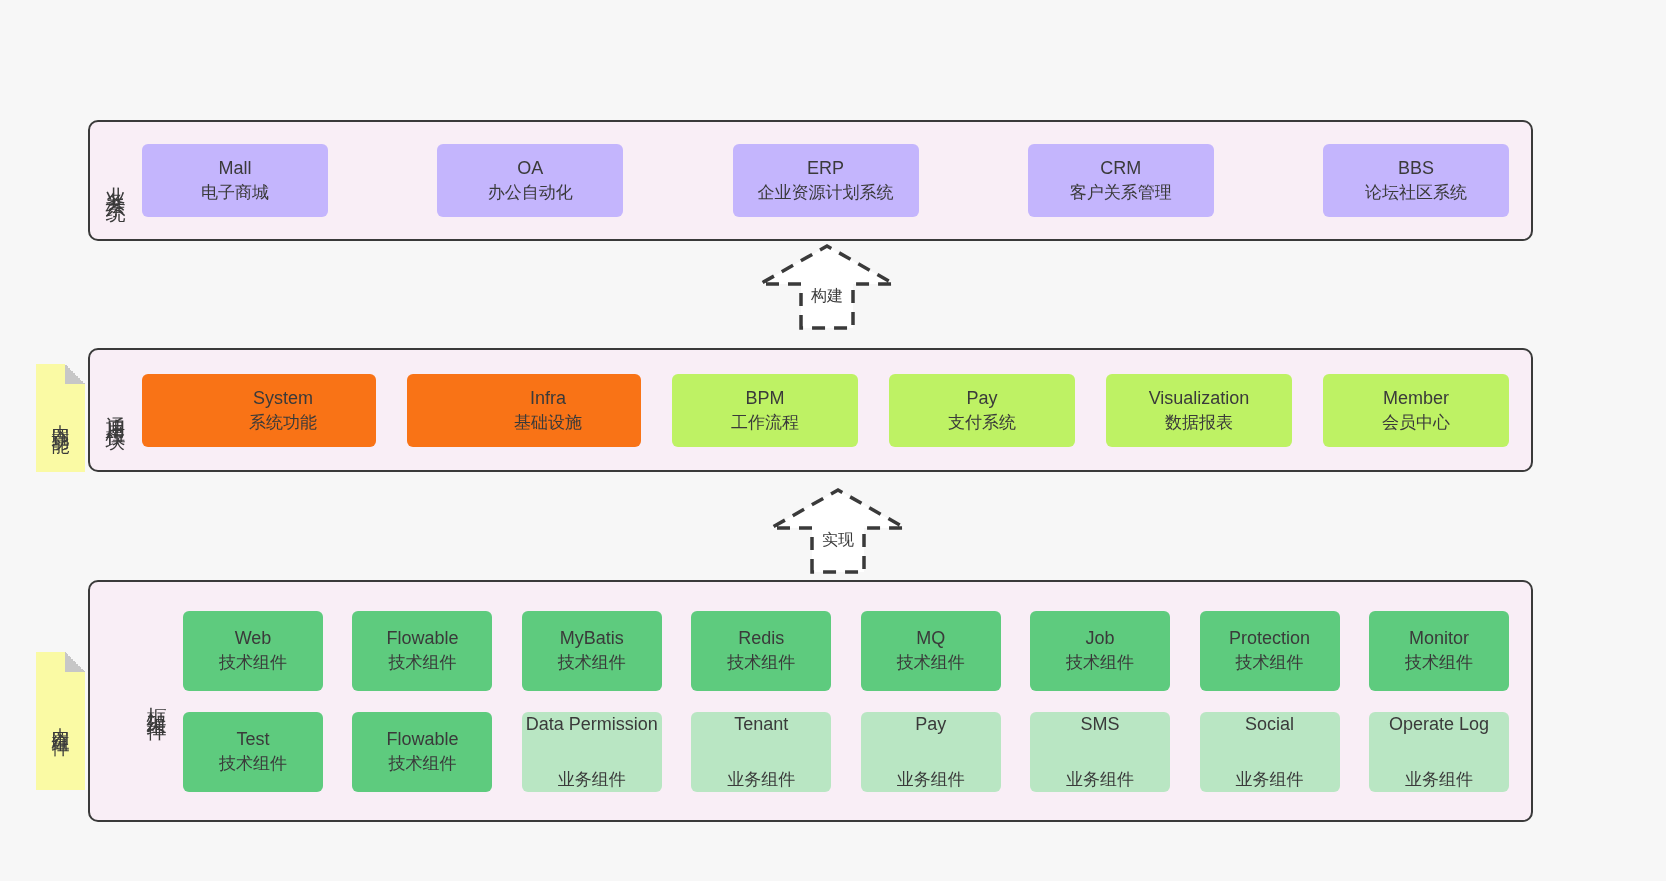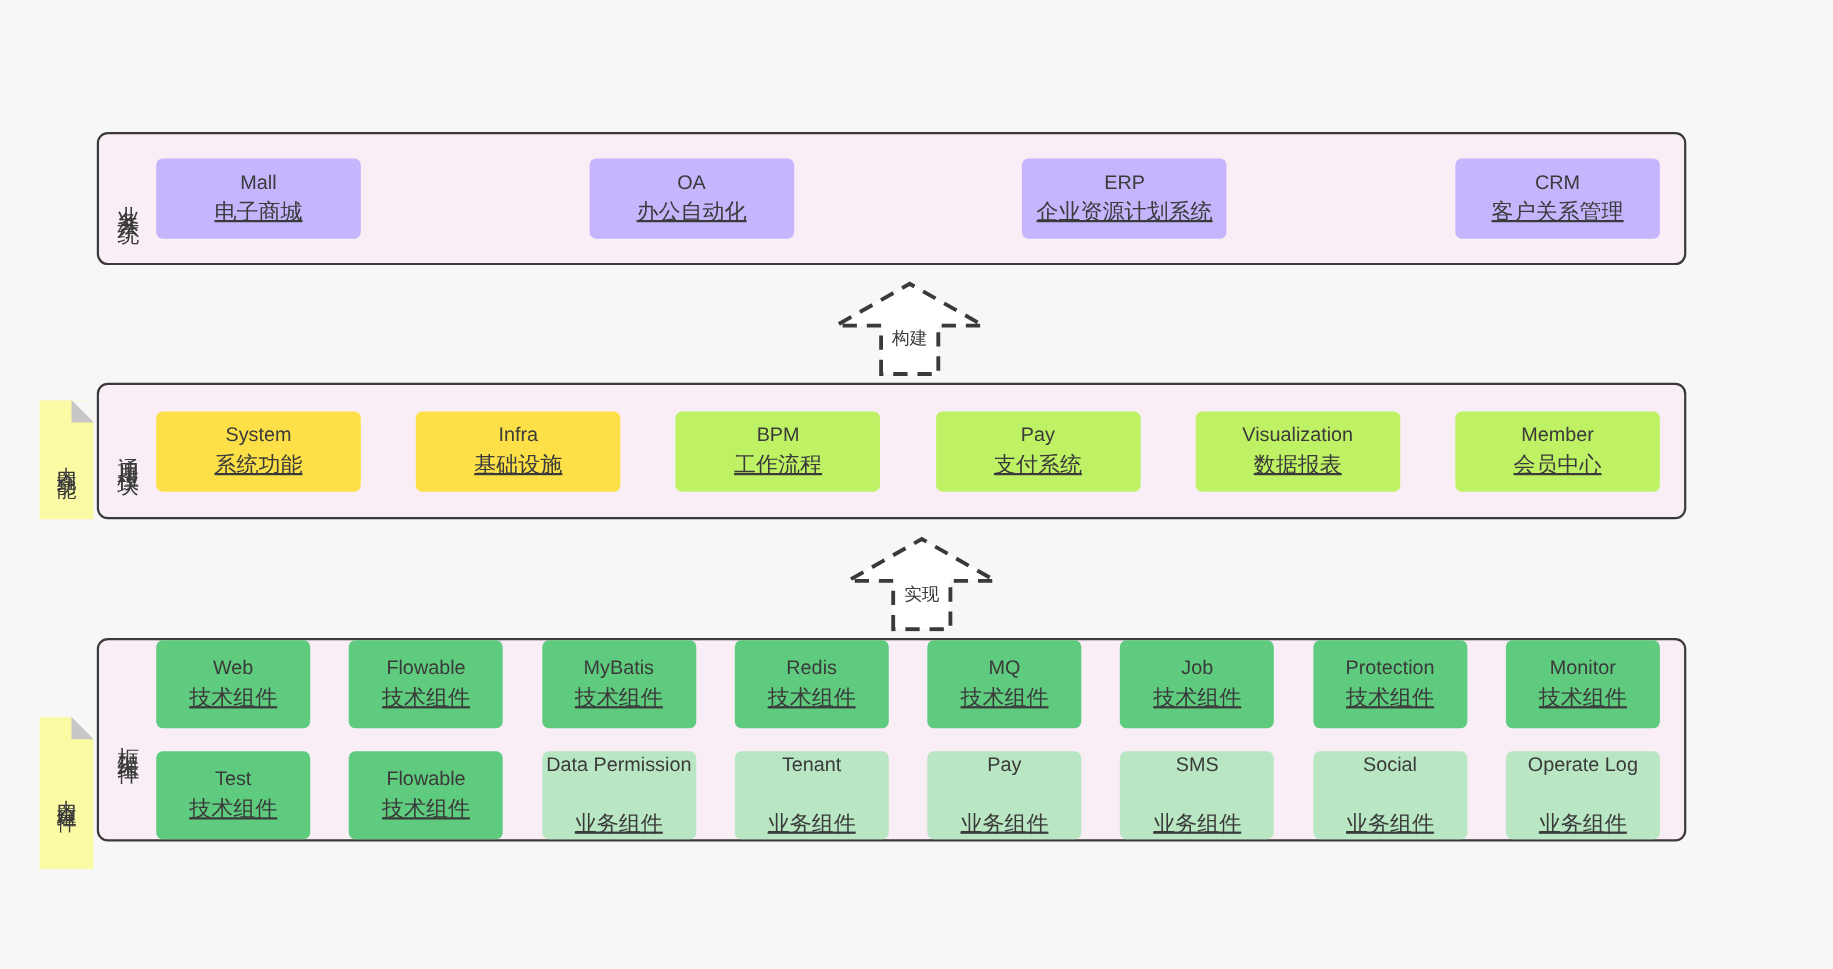--- a/index.html
+++ b/index.html
@@ -17,21 +17,21 @@
     position:absolute;
     background:#f9eef6;
     border:2px solid #3a3a3a;
     border-radius:10px;
     box-sizing:border-box;
     display:flex;
     z-index:1;
   }
   #sec-business{left:88px;top:120px;width:1445px;height:121px;}
   #sec-modules{left:88px;top:348px;width:1445px;height:124px;}
-  #sec-components{left:88px;top:580px;width:1445px;height:185px;}
+  #sec-components{left:88px;top:580px;width:1445px;height:242px;padding-left:41px;}
 
   .band-label{
     width:52px;
     display:flex;align-items:center;justify-content:center;
     font-size:20px;
   }
   .v-text{
     writing-mode:vertical-rl;
     text-orientation:upright;
     letter-spacing:5px;
@@ -48,23 +48,23 @@
   
   .box{
     border-radius:6px;
     display:flex;flex-direction:column;justify-content:center;align-items:center;
     text-align:center;
     line-height:1.4;
   }
   .w-lg{width:186px;height:73px;}
   .w-sm{width:140px;height:80px;}
   .box-title{font-size:18px;}
-  .box-subtitle{font-size:20px;text-decoration:underline;}
+  .box-subtitle{font-size:17px;}
   .blue{background:#c4b5fd;}
-  .red{background:#fde047;}
+  .red{background:#f97316;padding-left:48px;}
   .pink{background:#bef264;}
   .green{background:#5ecb7e;}
   .green-light{background:#b9e6c3;justify-content:space-between;}
 
   
   .sticky{
     position:absolute;
     width:49px;
     background:#fafaa4;
     display:flex;align-items:center;justify-content:center;
@@ -74,21 +74,21 @@
   #sticky-modules{left:36px;top:364px;height:108px;}
   #sticky-components{left:36px;top:652px;height:138px;}
   .fold{
     position:absolute;top:0;right:0;width:20px;height:20px;
     background:linear-gradient(to bottom left,#f7f7f7 50%,#c7c7c7 50%);
   }
   .sticky .v-text{letter-spacing:4px;}
 
   
   .arrow{position:absolute;width:150px;height:88px;z-index:1;}
-  #arrow-build{left:752px;top:254px;}
+  #arrow-build{left:752px;top:242px;}
   #arrow-implement{left:763px;top:486px;}
   .arrow svg{display:block;width:100%;height:100%;}
   .arrow-label{
     position:absolute;left:50%;top:44px;
     transform:translateX(-50%);
     background:#ffffff;
     font-size:16px;
     padding:0 2px;
     white-space:nowrap;
   }
@@ -122,20 +122,24 @@
     <div class="box-subtitle">办公自动化</div>
   </div>
           <div class="box blue w-lg">
     <div class="box-title">ERP</div>
     <div class="box-subtitle">企业资源计划系统</div>
   </div>
           <div class="box blue w-lg">
     <div class="box-title">CRM</div>
     <div class="box-subtitle">客户关系管理</div>
   </div>
+          <div class="box blue w-lg">
+    <div class="box-title">BBS</div>
+    <div class="box-subtitle">论坛社区系统</div>
+  </div>
         </div>
     </div>
   </section>
 
   <div class="arrow" id="arrow-build">
     <svg viewBox="0 0 150 88">
       <path d="M 49 86 L 49 42 L 8 42 L 75 4 L 142 42 L 101 42 L 101 86 Z" fill="#ffffff" stroke="#3a3a3a" stroke-width="3.5" stroke-dasharray="13 9"></path>
     </svg>
     <div class="arrow-label">构建</div>
   </div>

